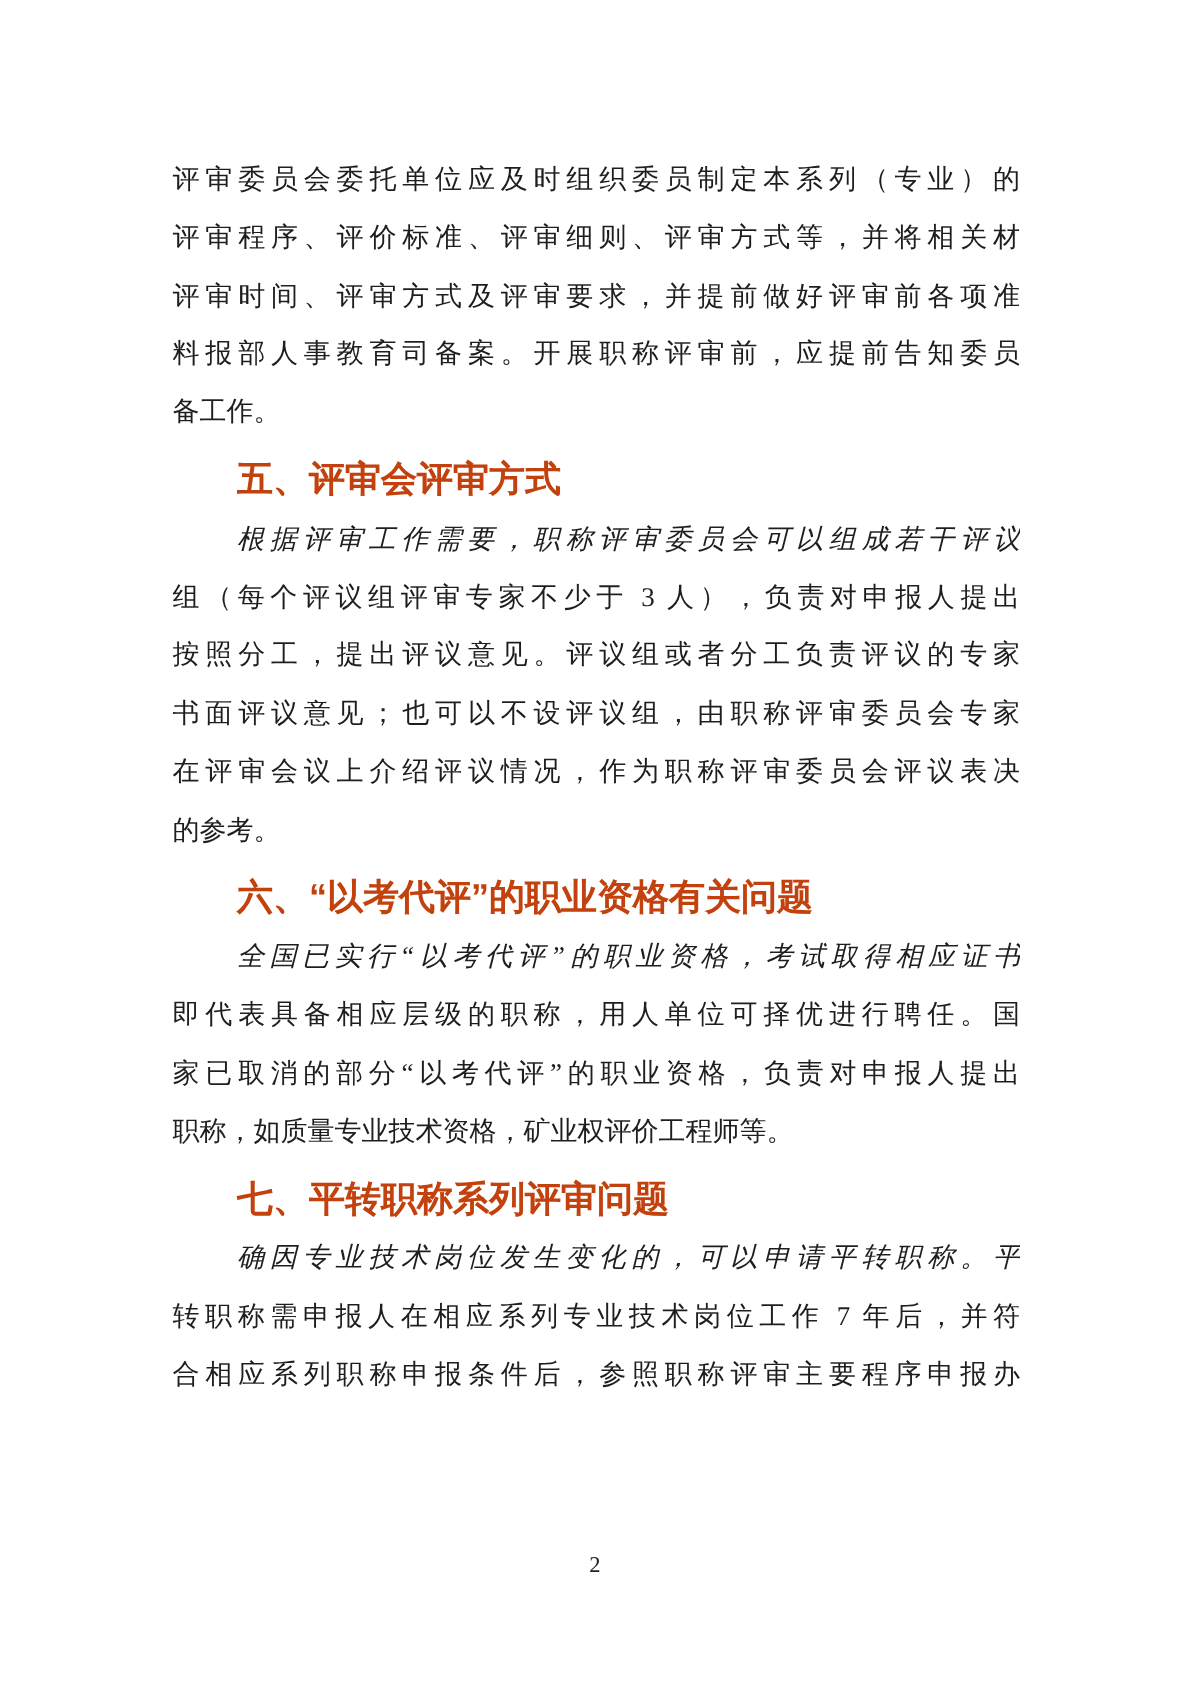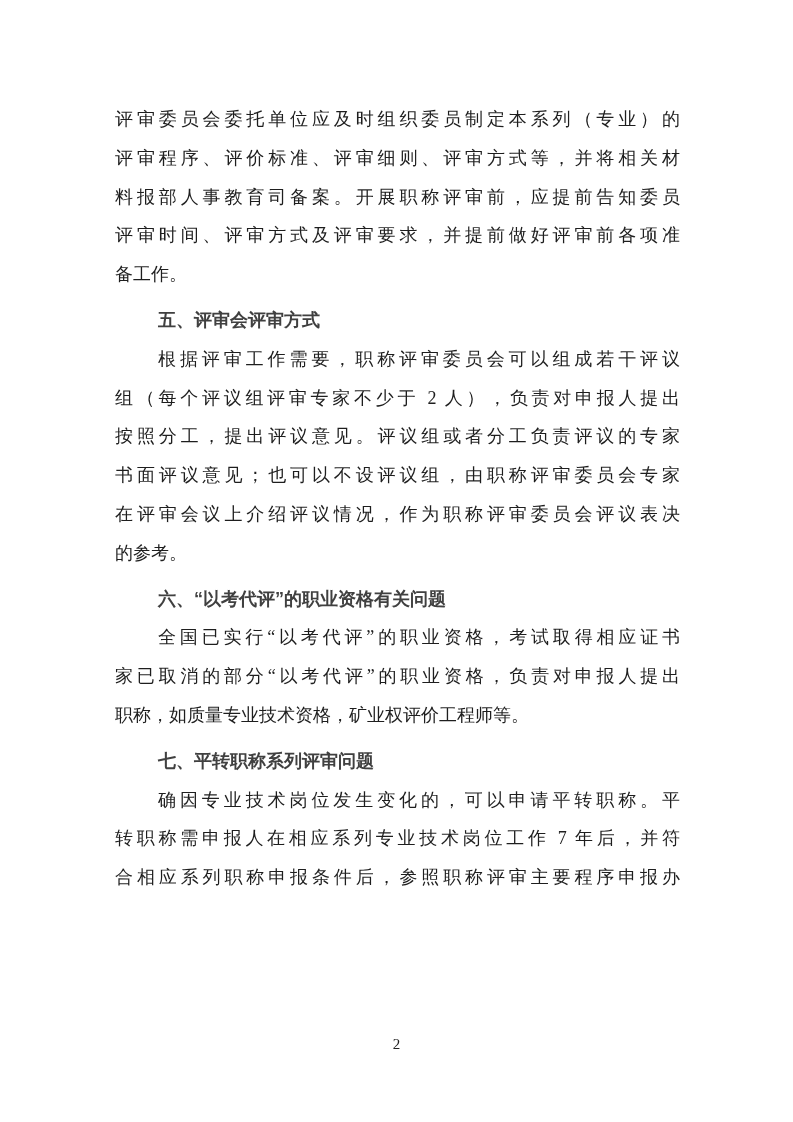--- a/index.html
+++ b/index.html
@@ -33,26 +33,27 @@
     overflow: hidden;
     color: #1e1e1e;
     text-align: left;
   }
   .just {
     text-align: justify;
     text-align-last: justify;
   }
   .indent {
     text-indent: 43px;
+    font-style: italic;
   }
   .hd {
     font-family: "Liberation Sans", "DejaVu Sans", sans-serif;
-    font-size: 18px;
+    font-size: 24px;
     font-weight: 700;
-    color: #404040;
+    color: #c2410c;
     line-height: 38.8px;
     height: 38.8px;
     overflow: hidden;
     margin: 7px 0 0 0;
     text-indent: 43px;
   }
   .page-footer {
     position: absolute;
     left: 0;
     right: 0;
@@ -66,40 +67,41 @@
 </style>
 </head>
 <body>
 
 <div class="page">
   <div class="doc-body">
 
     <div class="para">
       <div class="ln just">评审委员会委托单位应及时组织委员制定本系列（专业）的</div>
       <div class="ln just">评审程序、评价标准、评审细则、评审方式等，并将相关材</div>
+      <div class="ln just">评审时间、评审方式及评审要求，并提前做好评审前各项准</div>
       <div class="ln just">料报部人事教育司备案。开展职称评审前，应提前告知委员</div>
-      <div class="ln just">评审时间、评审方式及评审要求，并提前做好评审前各项准</div>
       <div class="ln">备工作。</div>
     </div>
 
     <div class="hd">五、评审会评审方式</div>
 
     <div class="para">
       <div class="ln just indent">根据评审工作需要，职称评审委员会可以组成若干评议</div>
-      <div class="ln just">组（每个评议组评审专家不少于 2 人），负责对申报人提出</div>
+      <div class="ln just">组（每个评议组评审专家不少于 3 人），负责对申报人提出</div>
       <div class="ln just">按照分工，提出评议意见。评议组或者分工负责评议的专家</div>
       <div class="ln just">书面评议意见；也可以不设评议组，由职称评审委员会专家</div>
       <div class="ln just">在评审会议上介绍评议情况，作为职称评审委员会评议表决</div>
       <div class="ln">的参考。</div>
     </div>
 
     <div class="hd">六、“以考代评”的职业资格有关问题</div>
 
     <div class="para">
       <div class="ln just indent">全国已实行“以考代评”的职业资格，考试取得相应证书</div>
+      <div class="ln just">即代表具备相应层级的职称，用人单位可择优进行聘任。国</div>
       <div class="ln just">家已取消的部分“以考代评”的职业资格，负责对申报人提出</div>
       <div class="ln">职称，如质量专业技术资格，矿业权评价工程师等。</div>
     </div>
 
     <div class="hd">七、平转职称系列评审问题</div>
 
     <div class="para">
       <div class="ln just indent">确因专业技术岗位发生变化的，可以申请平转职称。平</div>
       <div class="ln just">转职称需申报人在相应系列专业技术岗位工作 7 年后，并符</div>
       <div class="ln just">合相应系列职称申报条件后，参照职称评审主要程序申报办</div>

